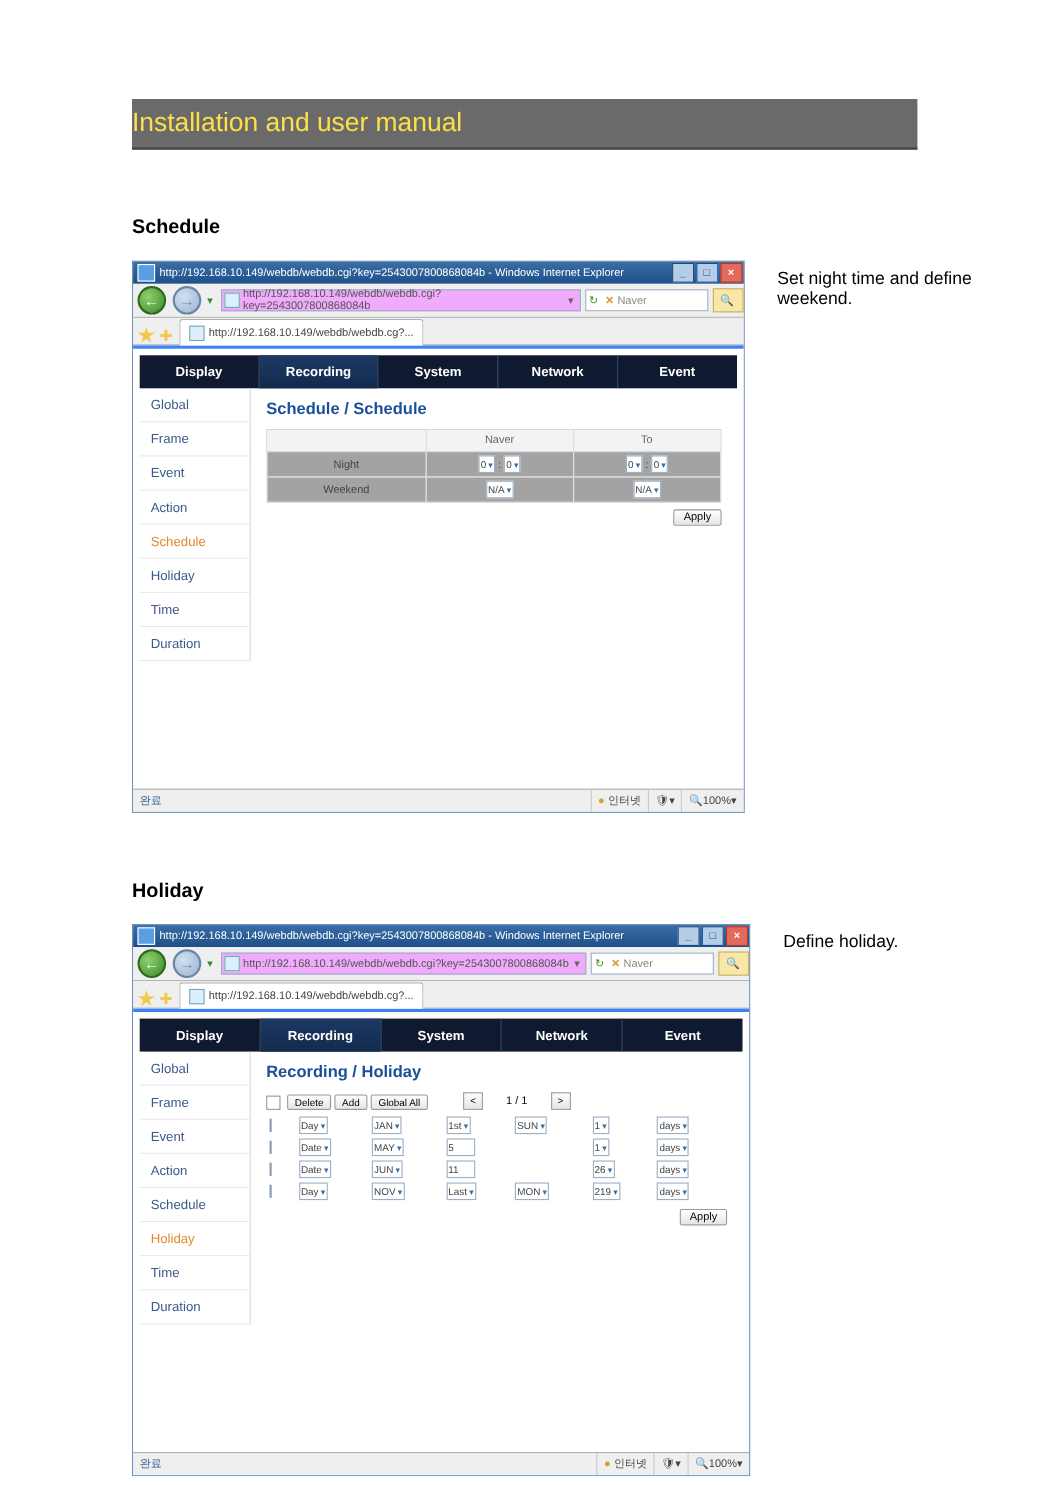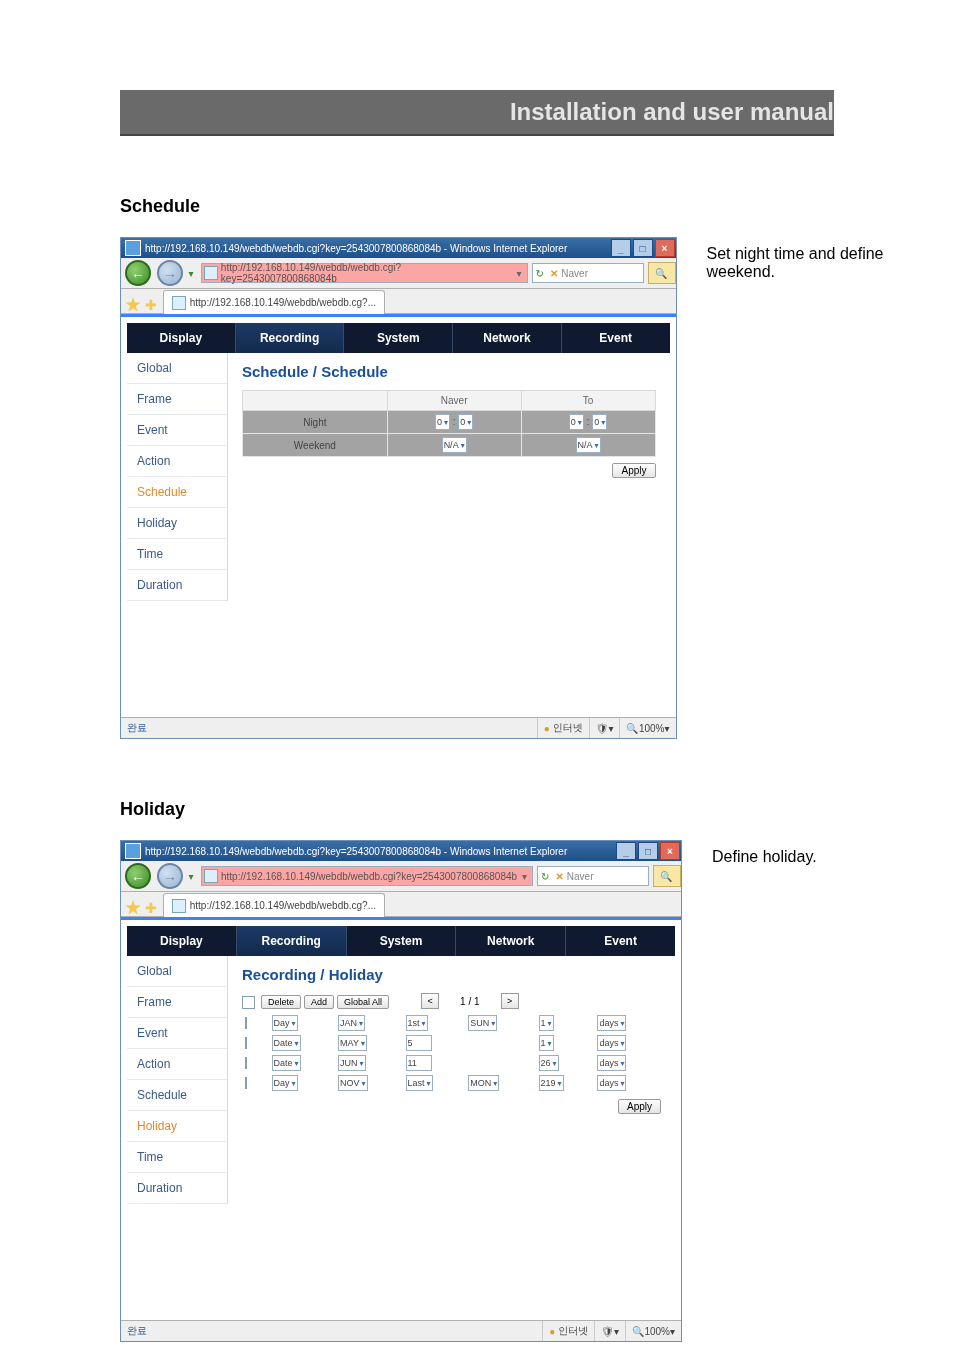--- a/index.html
+++ b/index.html
@@ -1,31 +1,31 @@
 <!DOCTYPE html>
 <html><head>
 <meta charset="utf-8">
 <style>
   body{margin:0;font-family:Arial,Helvetica,sans-serif;background:#fff;color:#000;width:954px}
-  .banner{background:#6a6a6a;color:#e5e5e5;font-size:24px;font-weight:bold;text-align:right;padding:8px 0;margin:90px 120px 0 120px;border-bottom:2px solid #444}
+  .banner{background:#6a6a6a;color:#fde047;font-size:24px;font-weight:normal;text-align:left;padding:8px 0;margin:90px 120px 0 120px;border-bottom:2px solid #444}
   .section-h{font-size:18px;font-weight:bold;margin:60px 0 20px 120px}
   .row{display:flex;align-items:flex-start;margin-left:120px}
   .caption{font-size:16px;margin-left:30px;margin-top:8px}
   
   .ie{width:560px;border:1px solid #6b8fba;font-size:10px;background:#ece9d8}
   .titlebar{background:linear-gradient(#3a6ea5,#1e4f8a);color:#fff;display:flex;align-items:center;height:20px}
   .titlebar .eicon{width:14px;height:14px;margin:0 4px;background:#5aa0e0;border:1px solid #fff}
   .titlebar .t{flex:1;font-size:10px;white-space:nowrap;overflow:hidden}
   .winbtns{display:flex}
   .winbtn{width:18px;height:16px;margin:2px 1px;border:1px solid #184a8c;background:#b6cde8;color:#184a8c;font-size:10px;display:flex;align-items:center;justify-content:center;font-weight:bold}
   .winbtn.close{background:#e26a5a;color:#fff;border-color:#b13a2a}
   .toolbar{display:flex;align-items:center;height:30px;background:#efefef;border-bottom:1px solid #b0b0b0}
   .navcircle{width:22px;height:22px;border-radius:50%;background:radial-gradient(circle at 35% 35%,#8fd06f,#3c8a28);border:2px solid #2d6a1e;margin:0 2px 0 4px;color:#fff;display:flex;align-items:center;justify-content:center;font-size:14px}
   .navdrop{width:12px;height:22px;display:flex;align-items:center;justify-content:center;color:#3c8a28;font-size:10px;margin-right:4px}
-  .addr{flex:1;height:18px;border:1px solid #9aaec4;background:#fca5a5;display:flex;align-items:center;padding:0 2px;color:#555}
+  .addr{flex:1;height:18px;border:1px solid #9aaec4;background:#f0abfc;display:flex;align-items:center;padding:0 2px;color:#555}
   .addr .pageico{width:12px;height:12px;border:1px solid #7aa;background:#def;margin-right:3px}
   .addr .drop{margin-left:auto;color:#666;padding:0 3px}
   .searchbox{width:110px;height:18px;border:1px solid #9aaec4;background:#fff;display:flex;align-items:center;margin:0 4px;color:#888}
   .searchbox .live{color:#e09a2c;font-weight:bold;margin:0 3px}
   .magbtn{width:26px;height:20px;background:#f9e7a8;border:1px solid #c8b060;display:flex;align-items:center;justify-content:center;color:#8a6}
   .tabbar{display:flex;align-items:flex-end;height:24px;background:#efefef;border-bottom:1px solid #b0b0b0}
   .star{width:16px;height:16px;margin:0 4px;background:conic-gradient(#f2c84e 0 360deg);clip-path:polygon(50% 0,61% 35%,98% 35%,68% 57%,79% 91%,50% 70%,21% 91%,32% 57%,2% 35%,39% 35%)}
   .tab{background:#fff;border:1px solid #b0b0b0;border-bottom:none;border-radius:3px 3px 0 0;height:19px;padding:2px 8px;display:flex;align-items:center;color:#444;margin-bottom:-1px;max-width:230px}
   .tab .pageico{width:12px;height:12px;border:1px solid #7aa;background:#def;margin-right:4px}
   .viewport{background:#fff;height:400px;border-top:3px solid #3b82f6}

